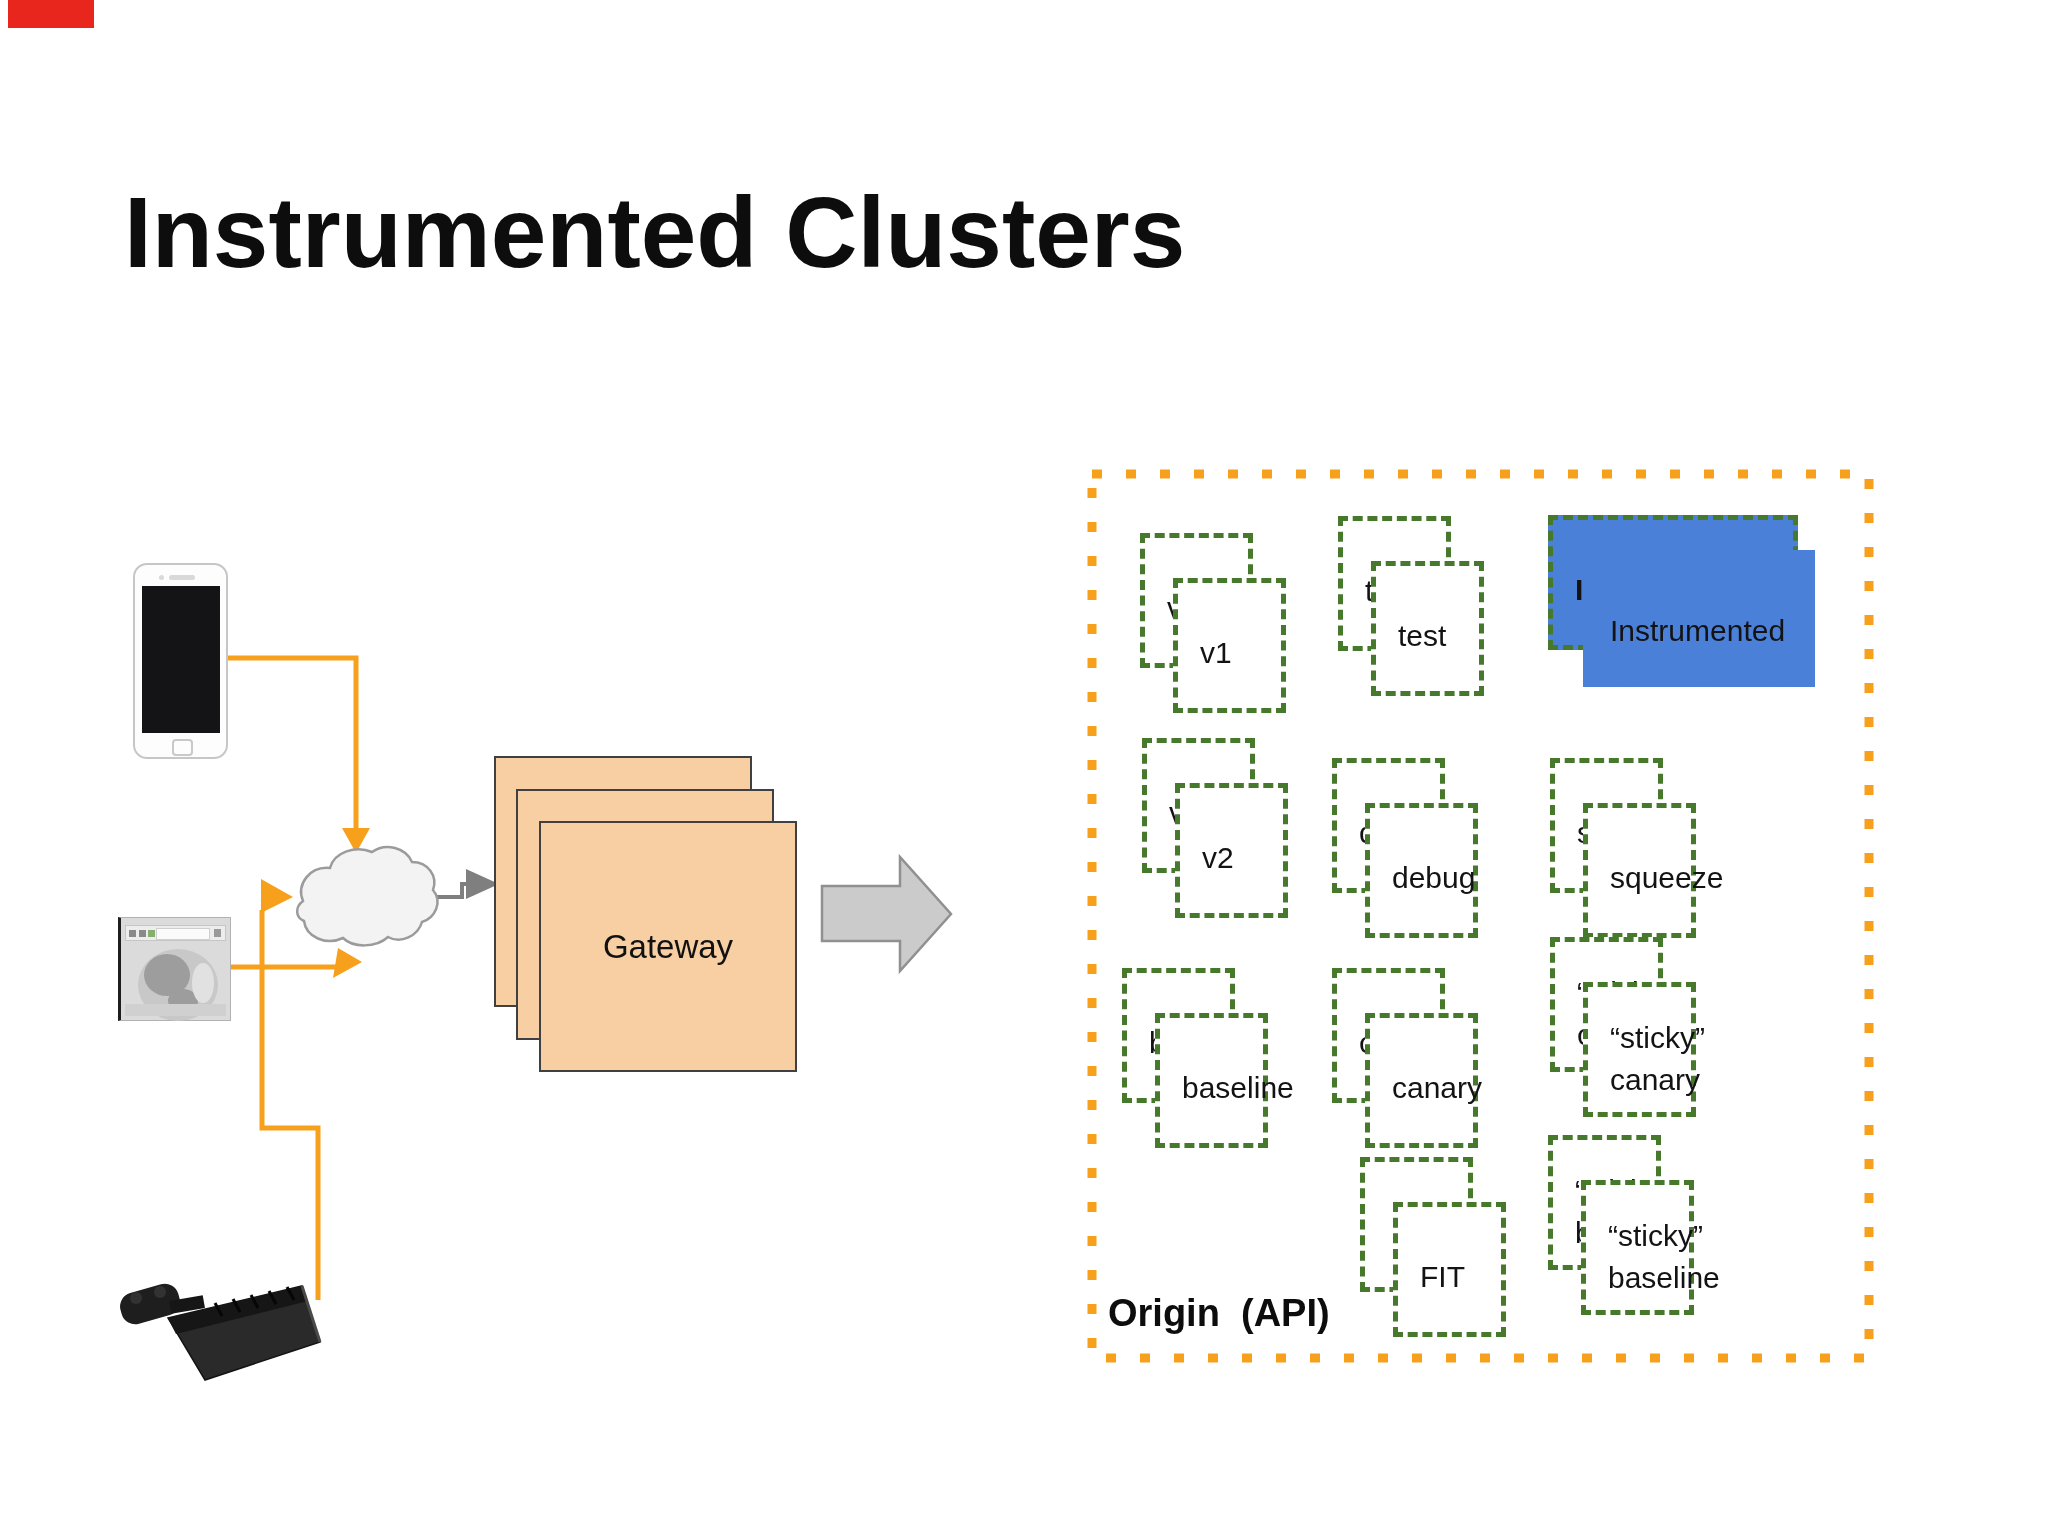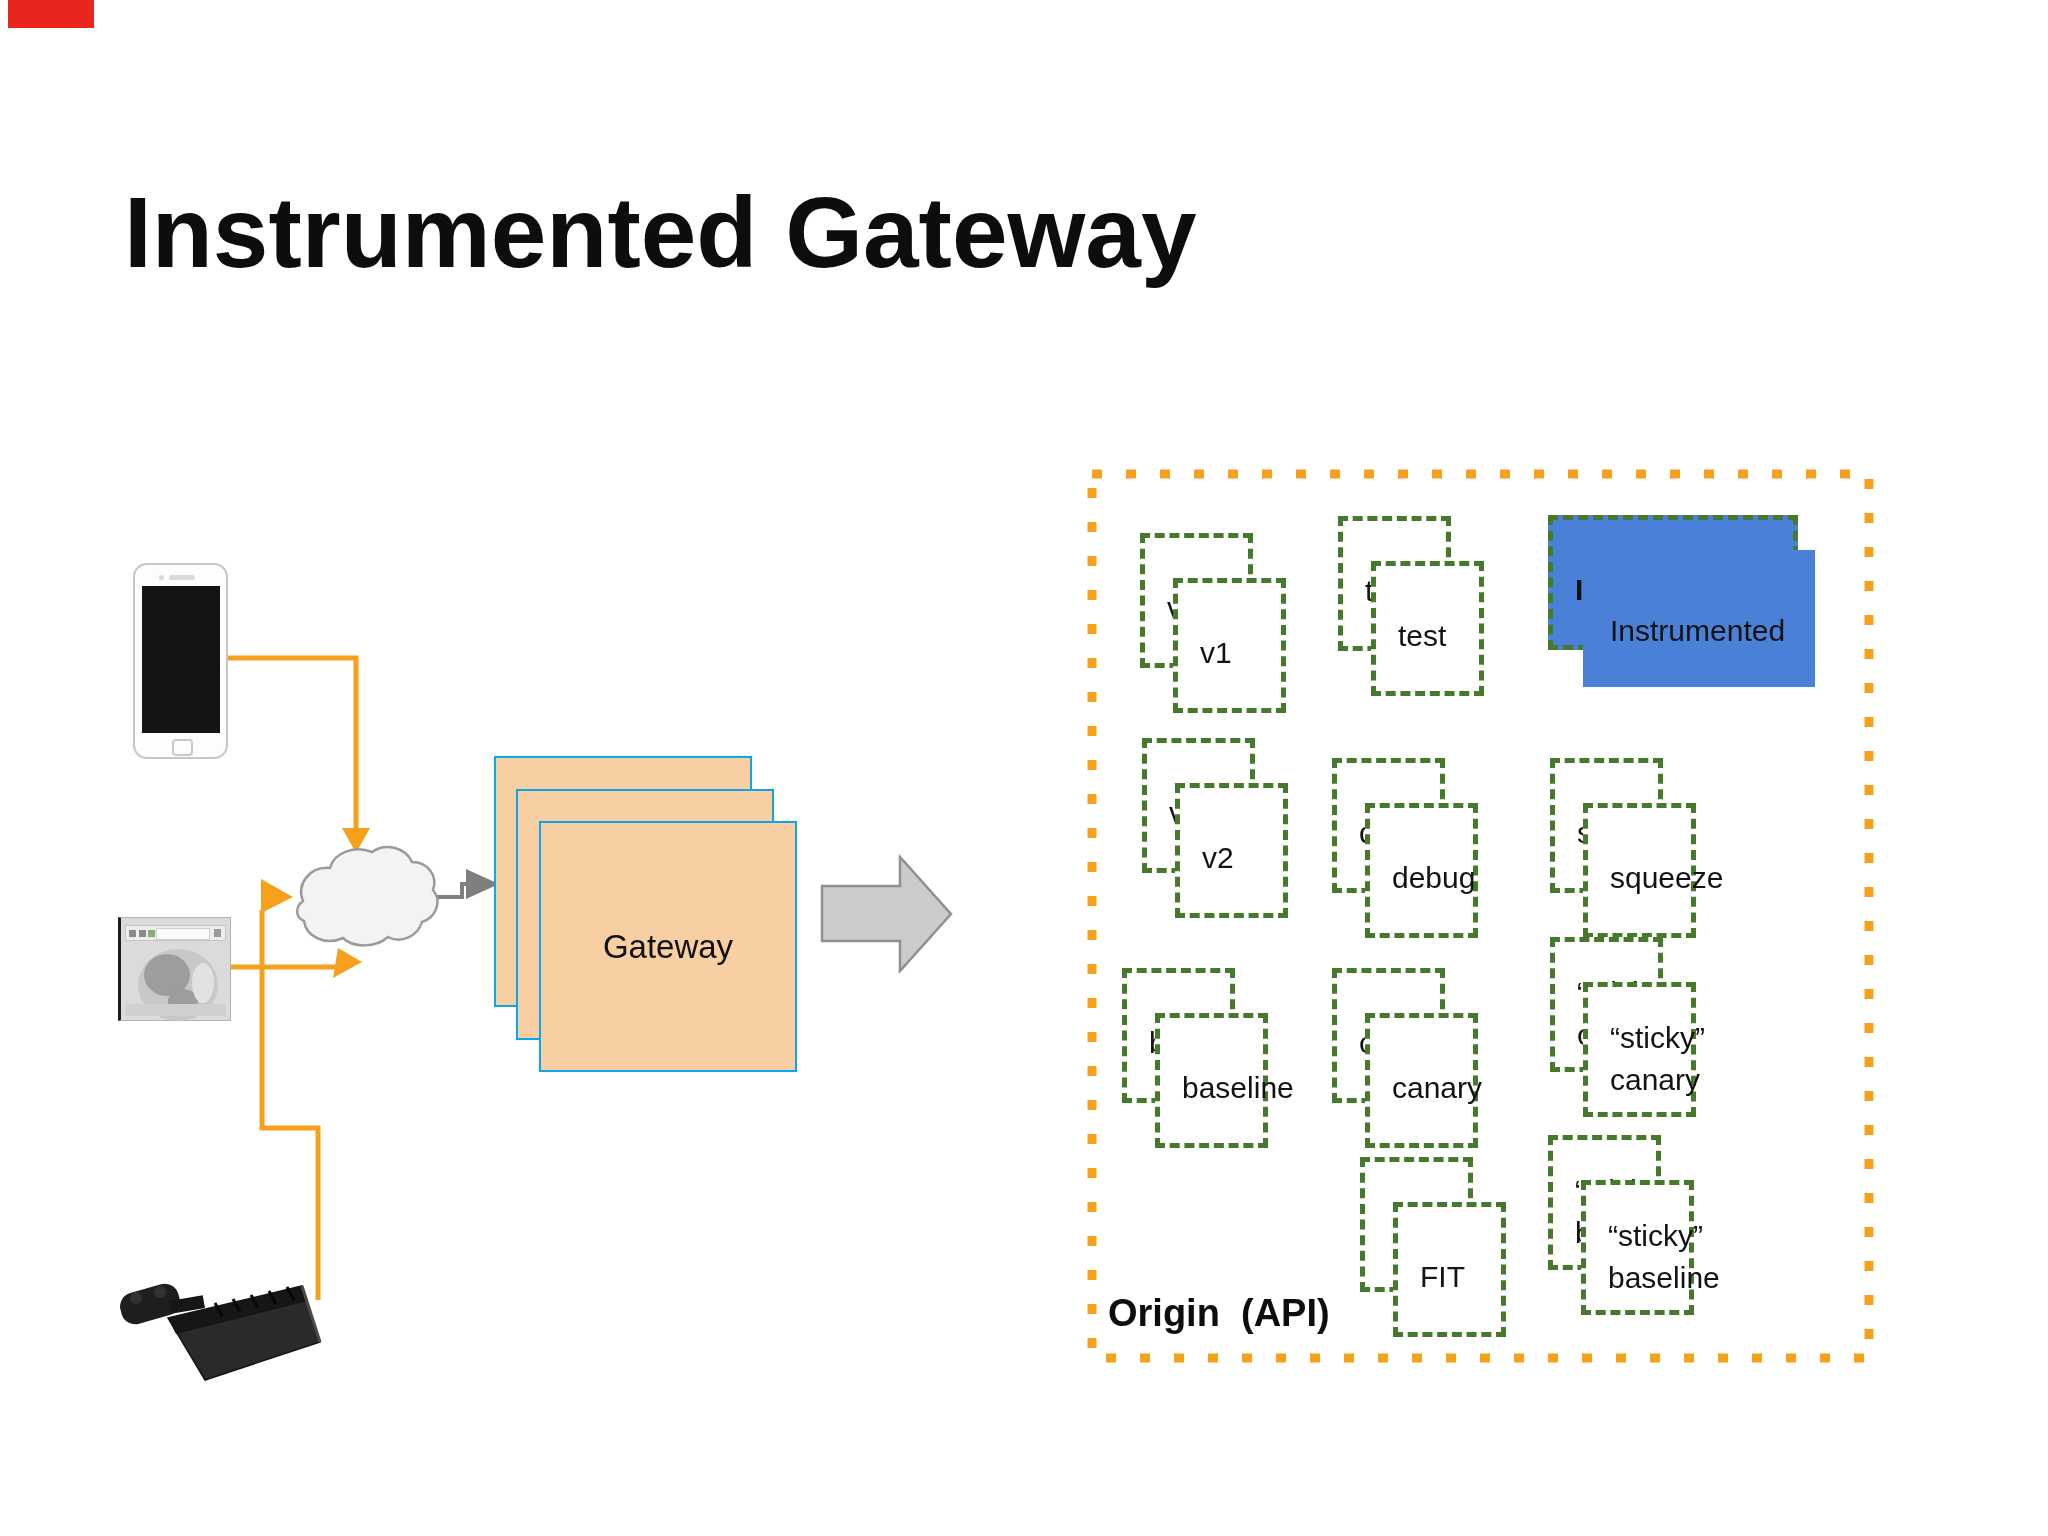--- a/index.html
+++ b/index.html
@@ -19,42 +19,42 @@
   
   #browser{left:118px;top:917px;width:113px;height:104px;background:#DBDBDB;border:1px solid #B2B2B2;border-left:3px solid #1d1d1d;box-sizing:border-box;}
   #browser-toolbar{left:4px;top:7px;width:101px;height:16px;background:#EDEDED;border:1px solid #C6C6C6;box-sizing:border-box;}
   .tb-dot{top:4px;width:7px;height:7px;background:#8A8A8A;}
   #browser-url{left:30px;top:2px;width:52px;height:10px;background:#FBFBFB;border:1px solid #CFCFCF;}
   #browser-tbbox{left:88px;top:3px;width:7px;height:8px;background:#9A9A9A;}
   #browser-globe{left:17px;top:31px;width:80px;height:72px;background:#C8C8C8;border-radius:50%;overflow:hidden;}
   .globe-blob{background:#9D9D9D;border-radius:50%;}
   #browser-bottom{left:4px;top:86px;width:101px;height:12px;background:#D0D0D0;}
   
-  .gw{width:258px;height:251px;background:#F7CFA2;border:2px solid #0ea5e9;box-sizing:border-box;}
+  .gw{width:258px;height:251px;background:#F7CFA2;border:2px solid #404040;box-sizing:border-box;}
   #gateway-front{display:flex;align-items:center;justify-content:center;}
   #gateway-label{font-size:33px;color:#111;}
   
   .cluster{position:absolute;}
   .cbox{position:absolute;border:5px dashed #47792C;background:#ffffff;box-sizing:border-box;}
   .cbox.blue{background:#4A80D8;}
   .cbox.blue.front{border-color:#4A80D8;}
   .clabel{position:absolute;left:22px;top:49px;font-size:30px;line-height:42px;color:#131313;white-space:pre-line;}
   .clabel.two{top:30px;}
   .clabel.bold{font-weight:bold;}
   #origin-label{left:1108px;top:1292px;font-size:38px;font-weight:bold;white-space:pre;color:#0d0d0d;}
   svg{position:absolute;left:0;top:0;}
 </style>
 </head>
 <body>
 
 <div id="canvas">
 
   <div class="abs" id="red-bar"></div>
 
-  <div class="abs" id="title">Instrumented Gateway</div>
+  <div class="abs" id="title">Instrumented Clusters</div>
 
   <svg width="2048" height="1536" viewBox="0 0 2048 1536">
 
     <g stroke="#F7A01C" stroke-width="5" fill="none">
       <polyline points="228,658 356,658 356,830"></polyline>
     </g>
     <polygon points="342,828 370,828 356,853" fill="#F7A01C"></polygon>
 
     <g stroke="#F7A01C" stroke-width="5" fill="none">
       <polyline points="318,1300 318,1128 262,1128 262,910"></polyline>

